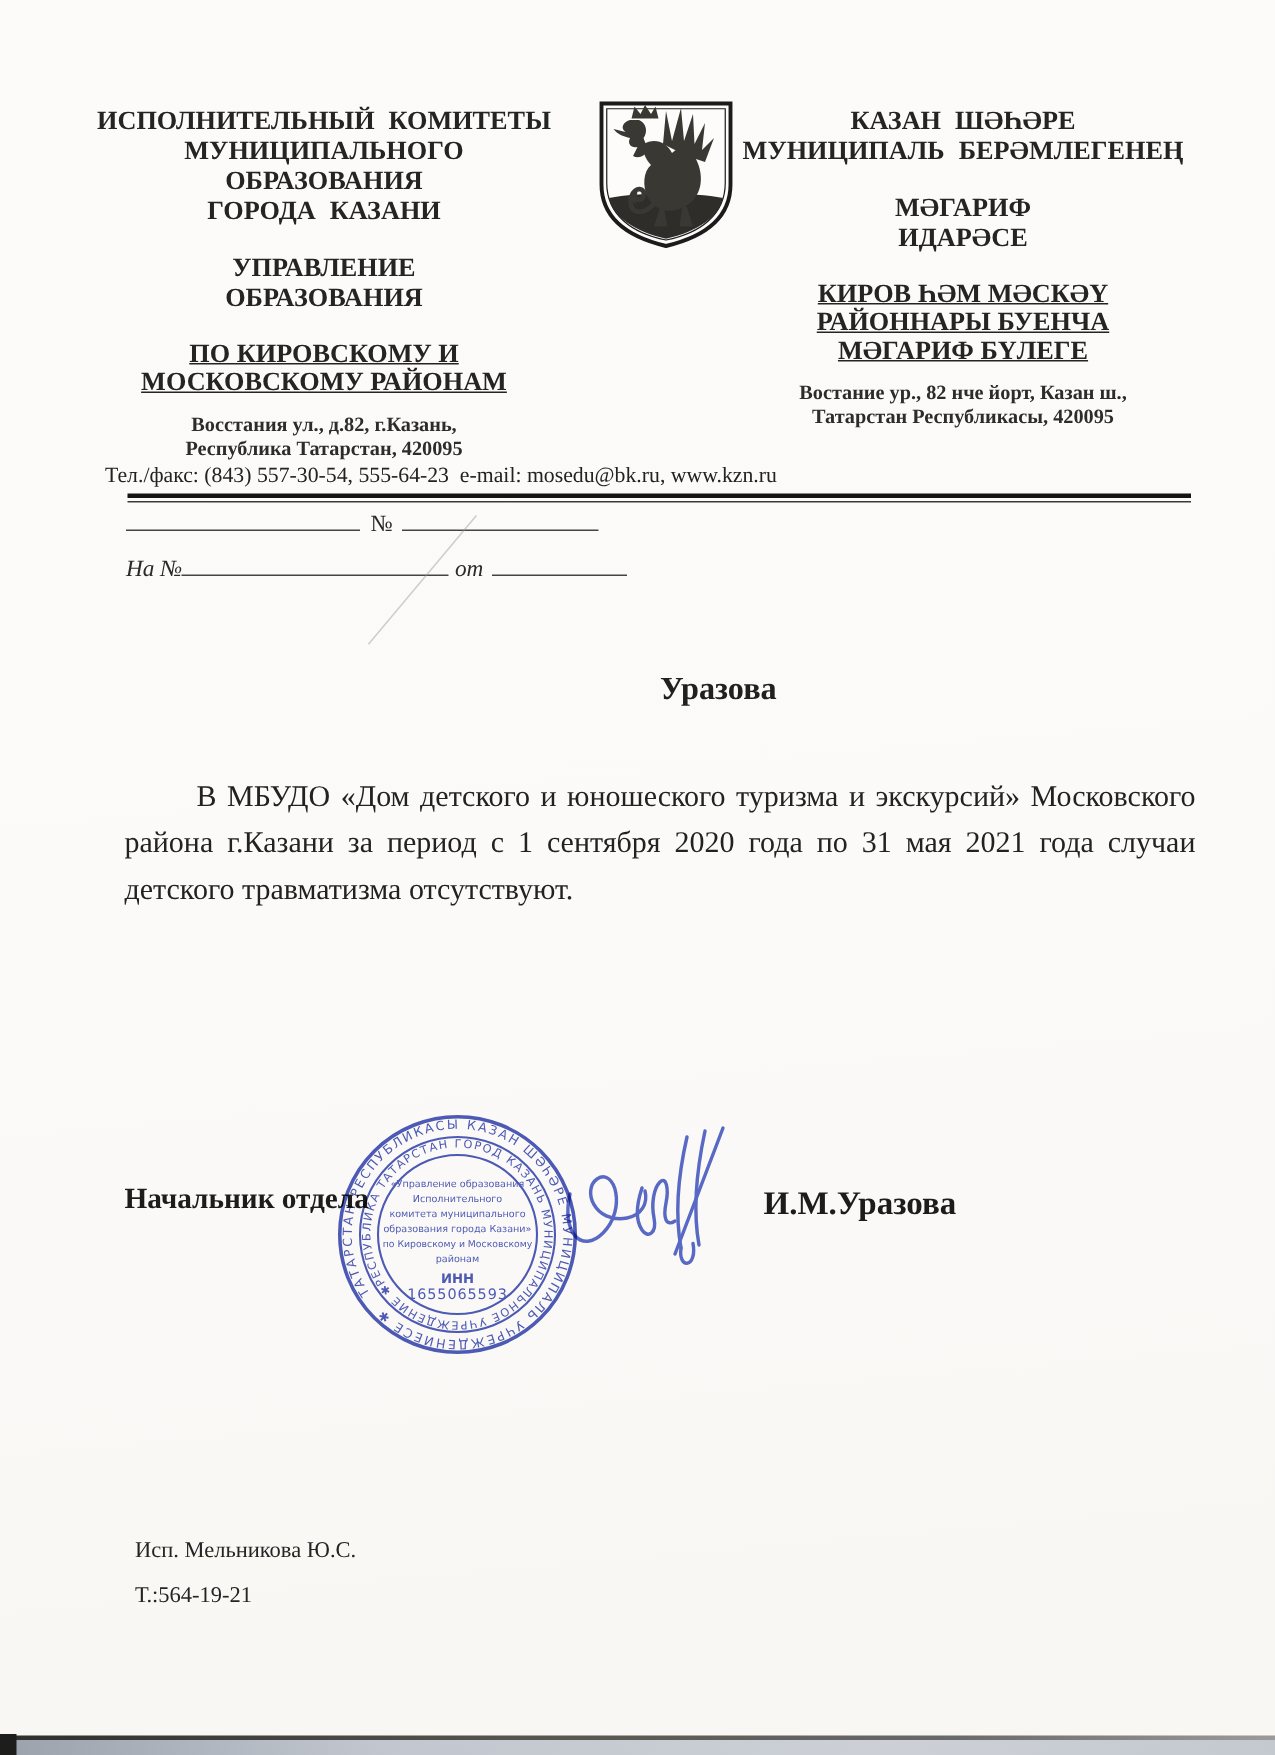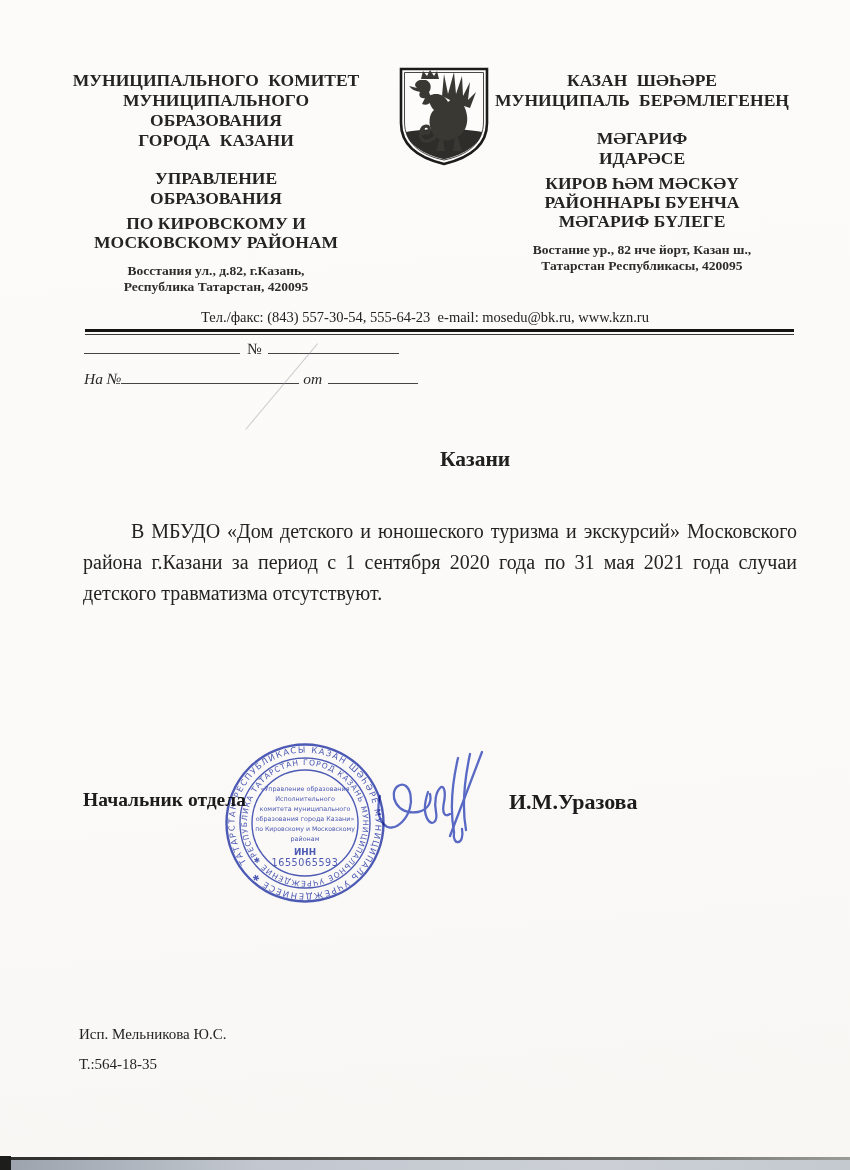--- a/index.html
+++ b/index.html
@@ -8,24 +8,24 @@
     background:linear-gradient(175deg,#fcfbfa 0%,#fbfaf8 55%,#f9f7f4 96%);
     font-family:"Liberation Serif","DejaVu Serif",serif;
     color:#1f1f1f;
   }
   
   .org{position:absolute; top:70px; text-align:center; font-weight:bold; line-height:20px; font-size:17.5px; color:#242424;}
   .org-left{left:58px; width:316px;}
   .org-right{left:481px; width:322px;}
   .tier-committee{word-spacing:5px;}
   .tier-dept{margin-top:18px;}
-  .tier-div{margin-top:6px; line-height:19px;}
+  .tier-div{margin-top:18px; line-height:19px;text-decoration:underline;}
   .org-addr{margin-top:11px; font-size:13.5px; line-height:16px; font-weight:bold; color:#2c2c2c;}
   .emblem{position:absolute; left:396px; top:66px; width:96px; height:102px;}
-  .contact{position:absolute; left:70px; top:309px; width:710px; text-align:center; font-size:14.5px; color:#222; white-space:pre;}
+  .contact{position:absolute; left:70px; top:309px; width:710px; font-size:14.5px; color:#222; white-space:pre;}
   .rule{position:absolute; left:85px; top:329px; width:709px; height:2px; border-top:3px solid #141414; border-bottom:1px solid #3a3a3a;}
   
   .ref{position:absolute; left:84px; font-size:15.5px; color:#2a2a2a;}
   .ref1{top:340px;}
   .ref2{top:370px;font-style:italic;}
   .blank{display:inline-block; height:13px; border-bottom:1px solid #444; vertical-align:baseline;}
   .b1{width:156px; margin-right:7px;}
   .b2{width:131px; margin-left:6px;}
   .b3{width:178px;}
   .b4{width:90px; margin-left:6px;}
@@ -36,36 +36,36 @@
   .bline{height:31px; line-height:31px; white-space:nowrap;}
   .bl1{text-indent:48px;}
   .bl1,.bl2{text-align:justify; text-align-last:justify;}
   
   .sig-pos{position:absolute; left:83px; top:789px; font-size:19.5px; font-weight:bold; color:#1c1c1c;}
   .sig-name{position:absolute; left:509px; top:789px; font-size:22px; font-weight:bold; color:#1c1c1c;text-align:center;}
   .stamp{position:absolute; left:223px; top:741px; width:164px; height:164px; mix-blend-mode:multiply; opacity:.92;}
   .stamp text{font-family:"DejaVu Sans","Liberation Sans",sans-serif; fill:#3f4eb5;}
   .autograph{position:absolute; left:366px; top:744px; width:150px; height:122px; mix-blend-mode:multiply;}
   
-  .foot{position:absolute; left:79px; font-size:15px; color:#242424;}
+  .foot{position:absolute; left:90px; font-size:15px; color:#242424;}
   .f-exec{top:1026px;}
   .f-phone{top:1056px;}
   
   .paper-edge{position:absolute; left:0; top:1157px; width:850px; height:3px; background:linear-gradient(90deg,#2e2e2c,#55544f 40%,#6a6a66 75%,#9b9b97);}
   .scanner-strip{position:absolute; left:0; top:1160px; width:850px; height:10px; background:linear-gradient(90deg,#9ba2ac,#c2c7cf 30%,#ccd0d6 70%,#c4c9d0);}
   .corner-mark{position:absolute; left:0; top:1156px; width:11px; height:14px; background:#1d1d1c;}
 </style>
 </head>
 <body>
 
 <div class="page">
 
   <div class="org org-left">
     <div class="tier-committee">
-      <div>МУНИЦИПАЛЬНОГО КОМИТЕТ</div>
+      <div>ИСПОЛНИТЕЛЬНЫЙ КОМИТЕТЫ</div>
       <div>МУНИЦИПАЛЬНОГО ОБРАЗОВАНИЯ</div>
       <div>ГОРОДА КАЗАНИ</div>
     </div>
     <div class="tier-dept">
       <div>УПРАВЛЕНИЕ</div>
       <div>ОБРАЗОВАНИЯ</div>
     </div>
     <div class="tier-div">
       <div>ПО КИРОВСКОМУ И</div>
       <div>МОСКОВСКОМУ РАЙОНАМ</div>
@@ -118,21 +118,21 @@
   <div class="rule"></div>
 
   <div class="ref ref1">
     <span class="blank b1"></span><span class="lbl">№</span><span class="blank b2"></span>
   </div>
   <div class="ref ref2">
     <span class="lbl">На №</span><span class="blank b3"></span> <span class="lbl">от</span><span class="blank b4"></span>
   </div>
   <div class="crease"></div>
 
-  <h1 class="title">Казани</h1>
+  <h1 class="title">Уразова</h1>
   <div class="body">
     <div class="bline bl1">В МБУДО «Дом детского и юношеского туризма и экскурсий» Московского</div>
     <div class="bline bl2">района г.Казани за период с 1 сентября 2020 года по 31 мая 2021 года случаи</div>
     <div class="bline bl3">детского травматизма отсутствуют.</div>
   </div>
 
   <div class="sig-pos">Начальник отдела</div>
   <div class="sig-name">И.М.Уразова</div>
 
   <div class="stamp">
@@ -174,19 +174,19 @@
         <path d="M62,48 C58,60 58,70 62,76 C66,82 72,78 70,68 C68,58 70,48 74,44 C78,40 80,48 78,58 C76,68 78,74 84,70"></path>
         <path d="M92,14 C86,40 84,66 88,88"></path>
         <path d="M104,10 C98,38 96,64 100,86"></path>
         <path d="M116,8 L84,92"></path>
         <path d="M88,88 C86,103 99,101 96,85"></path>
       </g>
     </svg>
   </div>
 
   <div class="foot f-exec">Исп. Мельникова Ю.С.</div>
-  <div class="foot f-phone">Т.:564-18-35</div>
+  <div class="foot f-phone">Т.:564-19-21</div>
 
   <div class="paper-edge"></div>
   <div class="scanner-strip"></div>
   <div class="corner-mark"></div>
 
 </div>
 
 </body></html>

